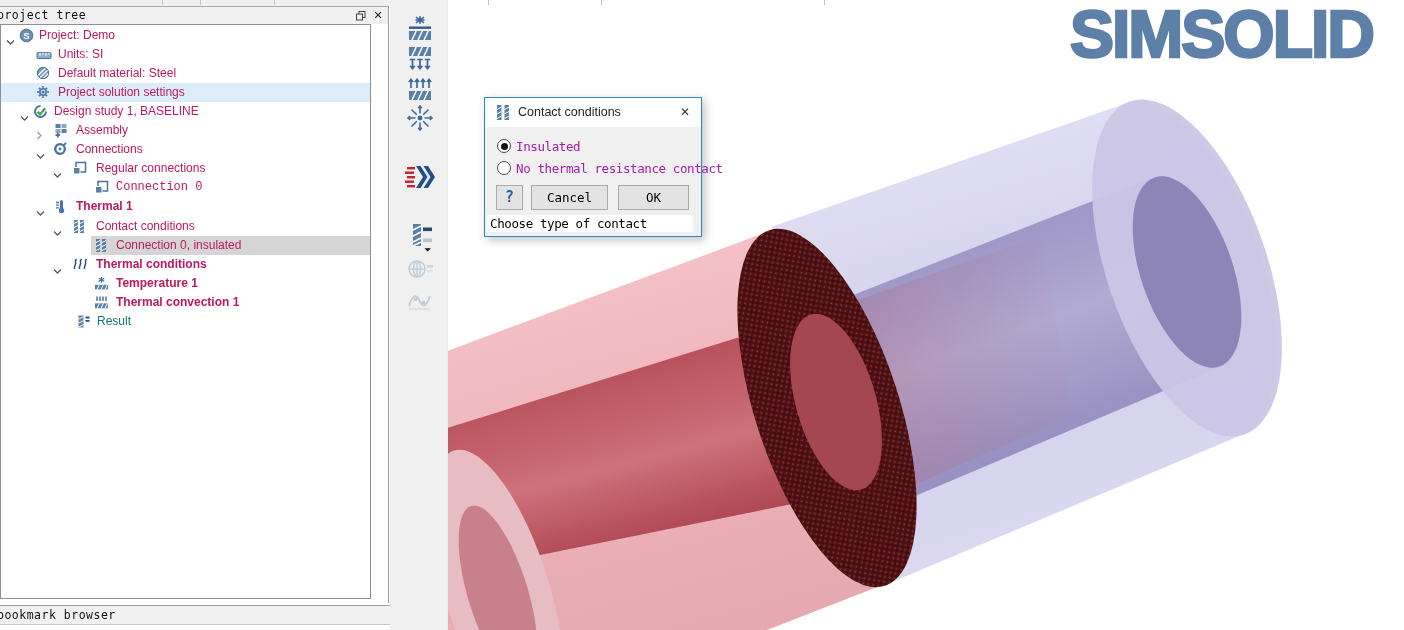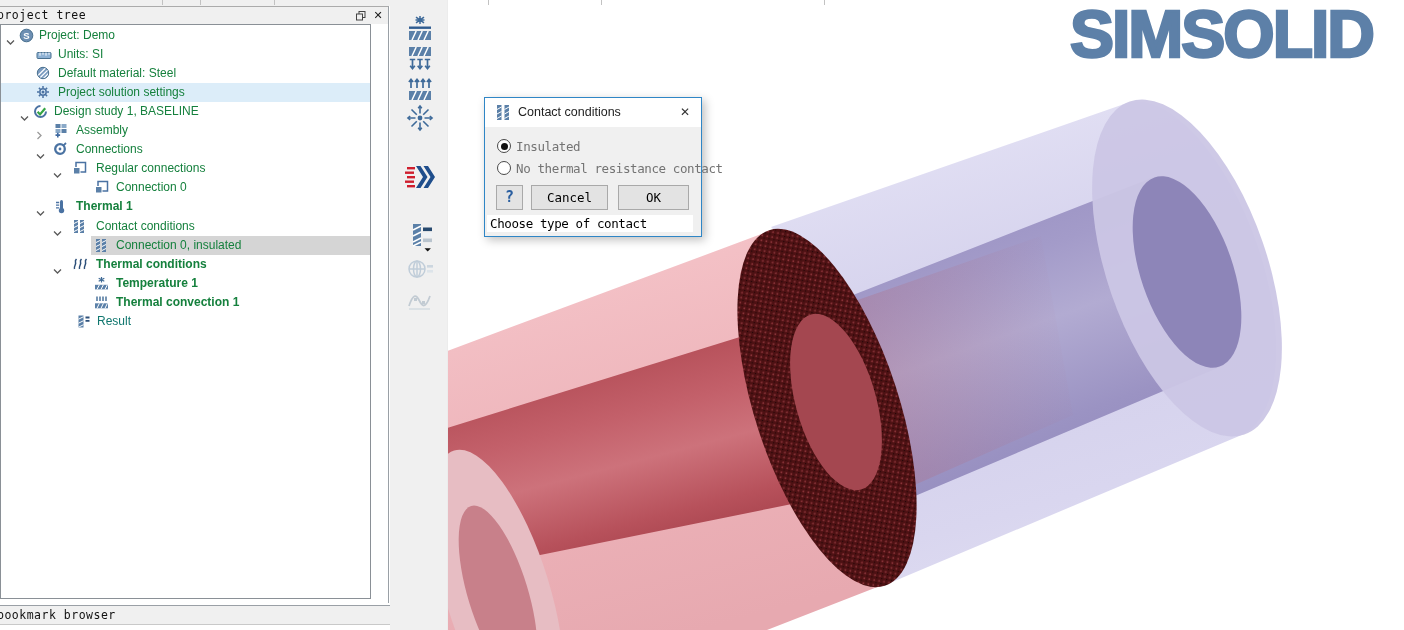--- a/index.html
+++ b/index.html
@@ -17,21 +17,21 @@
   .titlebtn{position:absolute;top:2px;width:14px;height:13px;text-align:center;line-height:13px;}
   .closex{font-size:11px;color:#1a1a1a;font-family:"DejaVu Sans",sans-serif;font-weight:bold;}
   #treewidget{position:absolute;left:0;top:17px;width:371px;height:575px;background:#fff;
               border:1px solid #8a9096;box-sizing:border-box;overflow:hidden;}
   .trow{position:absolute;left:0;width:369px;height:19px;}
   .trow.selblue{background:#dcedf9;}
   .selgray{position:absolute;left:90px;right:0;top:0;bottom:0;background:#d5d5d5;}
   .chev{position:absolute;top:6px;}
   .chevc{position:absolute;top:5px;}
   .ticon{position:absolute;top:2px;}
-  .tlabel{position:absolute;top:2px;font-size:12px;color:#15803d;white-space:nowrap;}
+  .tlabel{position:absolute;top:2px;font-size:12px;color:#be185d;white-space:nowrap;}
   .b{font-weight:bold;}
   .r{color:#0f766e;}
   
   #bookmarkpanel{position:absolute;left:0;top:605px;width:389px;height:25px;background:#fff;}
   #bookmarkbar{position:absolute;left:0;top:0;width:428px;height:20px;background:#f0f0f0;
                border-top:1px solid #9aa0a6;border-bottom:1px solid #c9c9c9;border-right:1px solid #9aa0a6;box-sizing:border-box;}
   #bookmarkbar .ttext{position:absolute;left:-3px;top:2px;font-family:"DejaVu Sans Mono",monospace;
                font-size:11.5px;color:#111;letter-spacing:.5px;white-space:nowrap;}
   
   #toolcol{position:absolute;left:390px;top:0;width:57px;height:630px;background:#f0f0f0;}
@@ -47,21 +47,21 @@
           border:1px solid #2f86c6;box-sizing:border-box;box-shadow:3px 3px 9px rgba(0,0,0,.25);}
   #dlgtitle{position:absolute;left:0;top:0;right:0;height:29px;background:#fff;}
   #dlgtitle .dtext{position:absolute;left:33px;top:7px;font-size:12.5px;color:#222;}
   #dlgtitle .dicon{position:absolute;left:10px;top:6px;}
   #dlgclose{position:absolute;right:8px;top:6px;width:16px;height:16px;text-align:center;line-height:16px;
             font-size:12px;color:#333;}
   .optrow{position:absolute;left:12px;height:15px;}
   .radio{position:absolute;left:0;top:0;width:12px;height:12px;border:1px solid#494949;border-radius:50%;background:#fff;}
   .radio .dot{position:absolute;left:2.5px;top:2.5px;width:7px;height:7px;border-radius:50%;background:#111;}
   .optlabel{position:absolute;left:19px;top:0px;font-family:"DejaVu Sans Mono",monospace;font-size:12.5px;
-            color:#737373;white-space:nowrap;letter-spacing:-0.4px;}
+            color:#a21caf;white-space:nowrap;letter-spacing:-0.4px;}
   .dbtn{position:absolute;top:87px;height:25px;background:#e3e3e3;border:1px solid #a9a9a9;box-sizing:border-box;
         text-align:center;font-family:"DejaVu Sans Mono",monospace;font-size:12.5px;color:#000;line-height:23px;}
   #helpbtn{left:11px;width:27px;color:#2b5fa0;font-weight:bold;font-size:15px;}
   #cancelbtn{left:46px;width:77px;}
   #okbtn{left:133px;width:71px;}
   #dlgstatus{position:absolute;left:2px;top:117px;width:206px;height:17px;background:#fff;}
   #dlgstatus span{position:absolute;left:3px;top:1px;font-family:"DejaVu Sans Mono",monospace;
             font-size:12.5px;color:#000;white-space:nowrap;letter-spacing:-0.4px;}
 </style>
 </head>
@@ -246,21 +246,21 @@
         <span class="chev" style="left:52px;"><svg width="9" height="7">
               <path d="M1 1.5 L4.5 5 L8 1.5" stroke="#5a5a5a" stroke-width="1.3" fill="none"></path>
             </svg></span>
         <span class="ticon" style="left:71px;"><svg width="15" height="15" viewBox="0 0 15 15">
               <rect x="4" y="1.5" width="9.5" height="9.5" fill="none" stroke="#4a72a2" stroke-width="1.5"></rect>
               <rect x="1.5" y="6.5" width="6.5" height="6.5" fill="#5b80a8" stroke="#fff"></rect>
             </svg></span>
         <span class="tlabel" style="left:95px;">Regular connections</span>
       </div>
 
-      <div class="trow" style="top:153px;">
+      <div class="trow" style="top:153px;font-family:Liberation Mono, monospace;">
         <span class="ticon" style="left:93px;"><svg width="15" height="15" viewBox="0 0 15 15">
               <rect x="4" y="1.5" width="9.5" height="9.5" fill="none" stroke="#4a72a2" stroke-width="1.5"></rect>
               <rect x="1.5" y="6.5" width="6.5" height="6.5" fill="#5b80a8" stroke="#fff"></rect>
             </svg></span>
         <span class="tlabel" style="left:115px;">Connection 0</span>
       </div>
 
       <div class="trow" style="top:172px;">
         <span class="chev" style="left:35px;"><svg width="9" height="7">
               <path d="M1 1.5 L4.5 5 L8 1.5" stroke="#5a5a5a" stroke-width="1.3" fill="none"></path>

